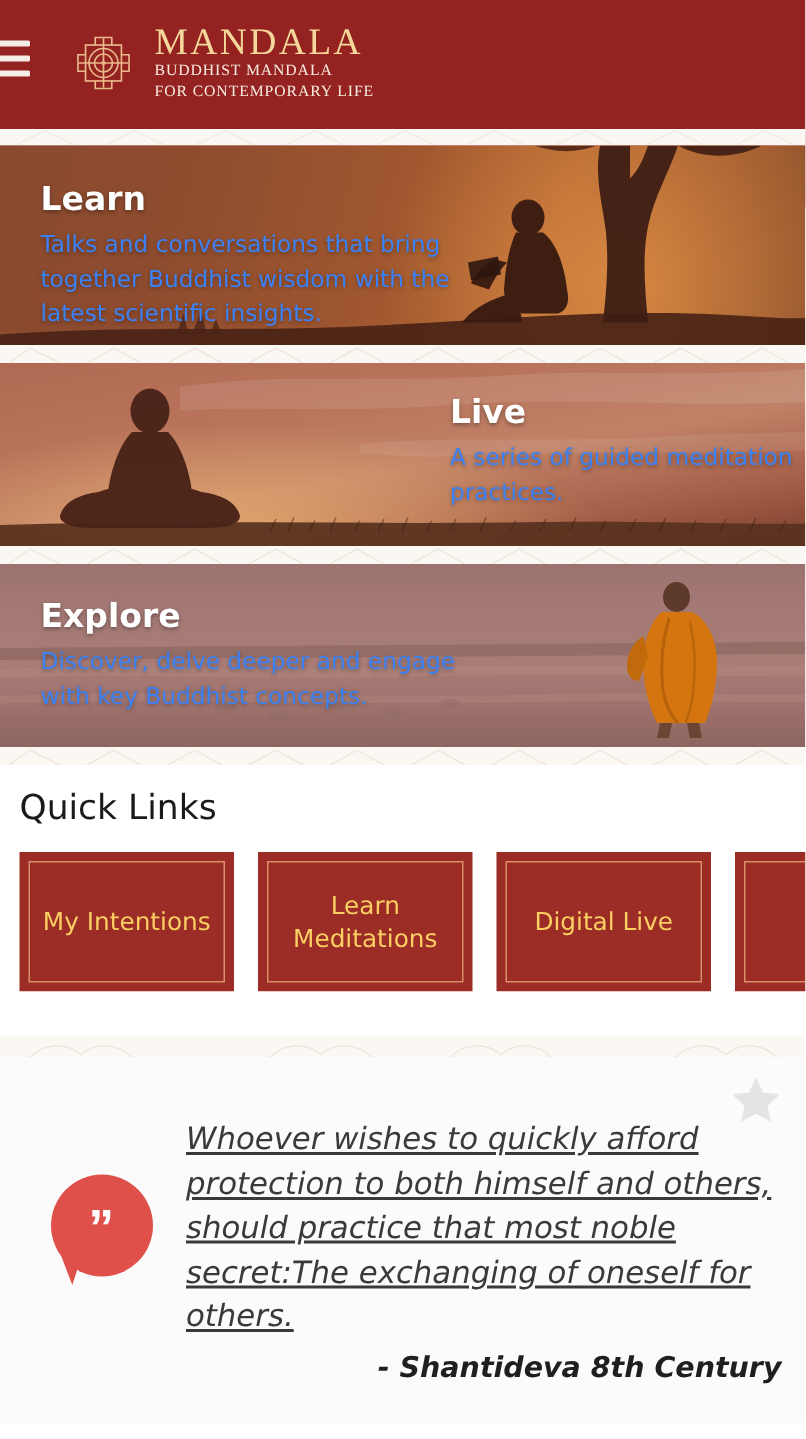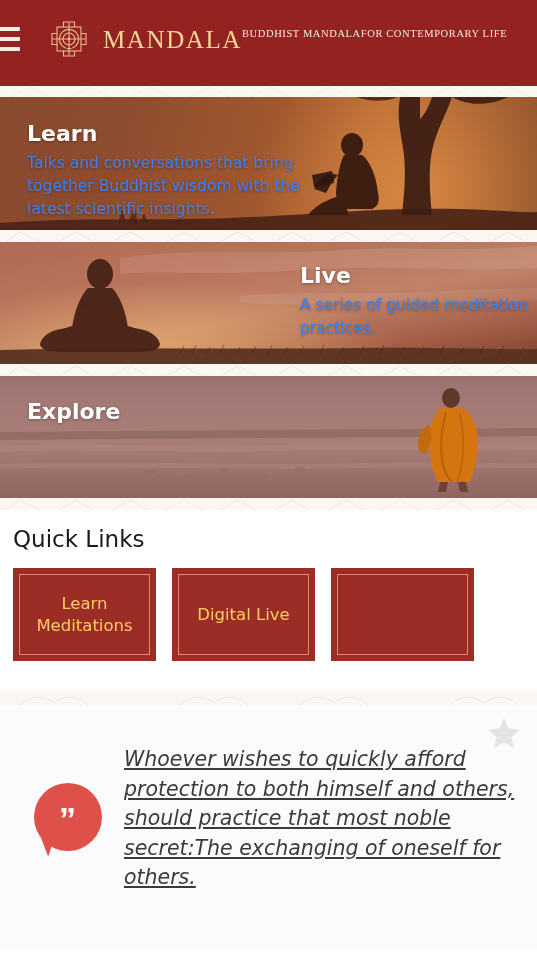--- a/index.html
+++ b/index.html
@@ -26,21 +26,21 @@
   }
   .hamburger span {
     display:block; width:100%; height:4px;
     background:#f6ece6; border-radius:1px;
   }
   .brand {
     position:absolute; left:46px; top:16px;
     display:flex; align-items:center; gap:11px;
   }
   .mandala-mark { width:46px; height:46px; flex:none; }
-  .brand-text { display:flex; justify-content:center; }
+  .brand-text { display:flex; flex-direction:column; justify-content:center; }
   .brand-name {
     font-family:"Liberation Serif", serif;
     font-size:25px; letter-spacing:1.6px;
     color:#f4d79a; line-height:1;
   }
   .brand-sub1, .brand-sub2 {
     font-family:"Liberation Serif", serif;
     font-size:10.5px; letter-spacing:0.6px;
     color:#f8ece0; line-height:1.22;
     margin-top:1px;
@@ -369,34 +369,40 @@
           <path d="M429 48 C422 52 418 60 418 68 C418 74 421 78 426 78 L432 62 Z" fill="#c06a0d"></path>
           <path d="M446 36 C442 50 440 68 442 84 C444 96 448 102 452 106" stroke="#a85a0a" stroke-width="2" fill="none" opacity="0.7"></path>
           <path d="M460 38 C463 52 464 70 462 86 C461 95 459 101 457 106" stroke="#a85a0a" stroke-width="1.6" fill="none" opacity="0.6"></path>
           <path d="M440 106 L438 116 L446 116 L448 106 Z" fill="#6b4434"></path>
           <path d="M458 106 L460 116 L468 116 L466 106 Z" fill="#6b4434"></path>
         </g>
       </svg>
     </div>
     <div class="copy">
       <h2>Explore</h2>
+      <p>Discover, delve deeper and engage with key Buddhist concepts.</p>
     </div>
   </div>
 
   <div class="strip" style="height:12px">
     <svg viewBox="0 0 537 12" preserveAspectRatio="none">
       <g stroke="#e3d8ca" stroke-width="1" fill="none">
         <path d="M6 12 L20 2 L40 12 M58 12 L76 2 L94 12 M112 12 L130 2 L148 12 M166 12 L184 2 L202 12 M220 12 L238 2 L256 12 M274 12 L292 2 L310 12 M328 12 L346 2 L364 12 M382 12 L400 2 L418 12 M436 12 L454 2 L472 12 M490 12 L508 2 L526 12"></path>
       </g>
     </svg>
   </div>
 
   <div class="quick-section">
     <div class="quick-title">Quick Links</div>
     <div class="quick-row">
+      <div class="quick-card">
+        <div class="quick-card-inner">
+          <span class="quick-card-label">My Intentions</span>
+        </div>
+      </div>
       <div class="quick-card">
         <div class="quick-card-inner">
           <span class="quick-card-label">Learn Meditations</span>
         </div>
       </div>
       <div class="quick-card">
         <div class="quick-card-inner">
           <span class="quick-card-label">Digital Live</span>
         </div>
       </div>
@@ -423,15 +429,16 @@
 
     <div class="quote-body">
       <div class="quote-bubble">
         <div class="tail"></div>
         <div class="circle">
           <span class="marks">”</span>
         </div>
       </div>
       <div class="quote-text">Whoever wishes to quickly afford protection to both himself and others, should practice that most noble secret:The exchanging of oneself for others.</div>
     </div>
+    <div class="quote-attrib">- Shantideva 8th Century</div>
   </div>
 
 </div>
 
 </body></html>

